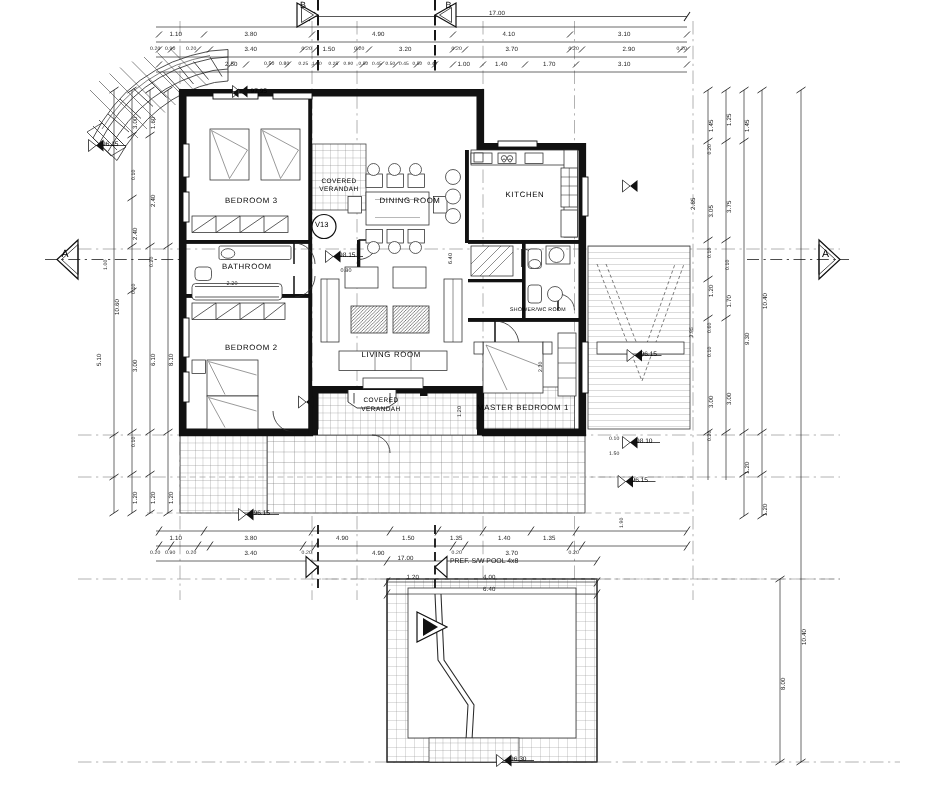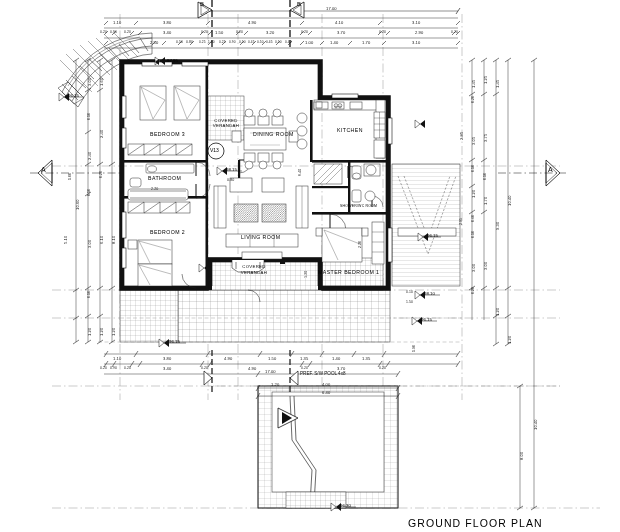--- a/index.html
+++ b/index.html
@@ -655,15 +655,14 @@
 <div class="t dim" style="left:227px;top:178px;font-size:3.6px;">0.80</div>
 <div class="t dim" style="left:151px;top:187px;font-size:3.6px;">2.20</div>
 <div class="t dim vert" style="left:298px;top:176px;font-size:3.6px;">6.40</div>
 <div class="t dim" style="left:406px;top:290px;font-size:3.4px;">0.10</div>
 <div class="t dim" style="left:406px;top:300px;font-size:3.4px;">1.50</div>
 <div class="t dim vert" style="left:304px;top:278px;font-size:3.6px;">1.20</div>
 <div class="t dim vert" style="left:358px;top:248px;font-size:3.4px;">2.30</div>
 <div class="t dim vert" style="left:412px;top:352px;font-size:3.4px;">1.90</div>
 <div class="t dim vert" style="left:68px;top:180px;font-size:3.4px;">1.00</div>
 
-<div class="t title" style="left:408px;top:517px;">GROUND FLOOR PLAN</div>
 
 </div>
 
 </body></html>

